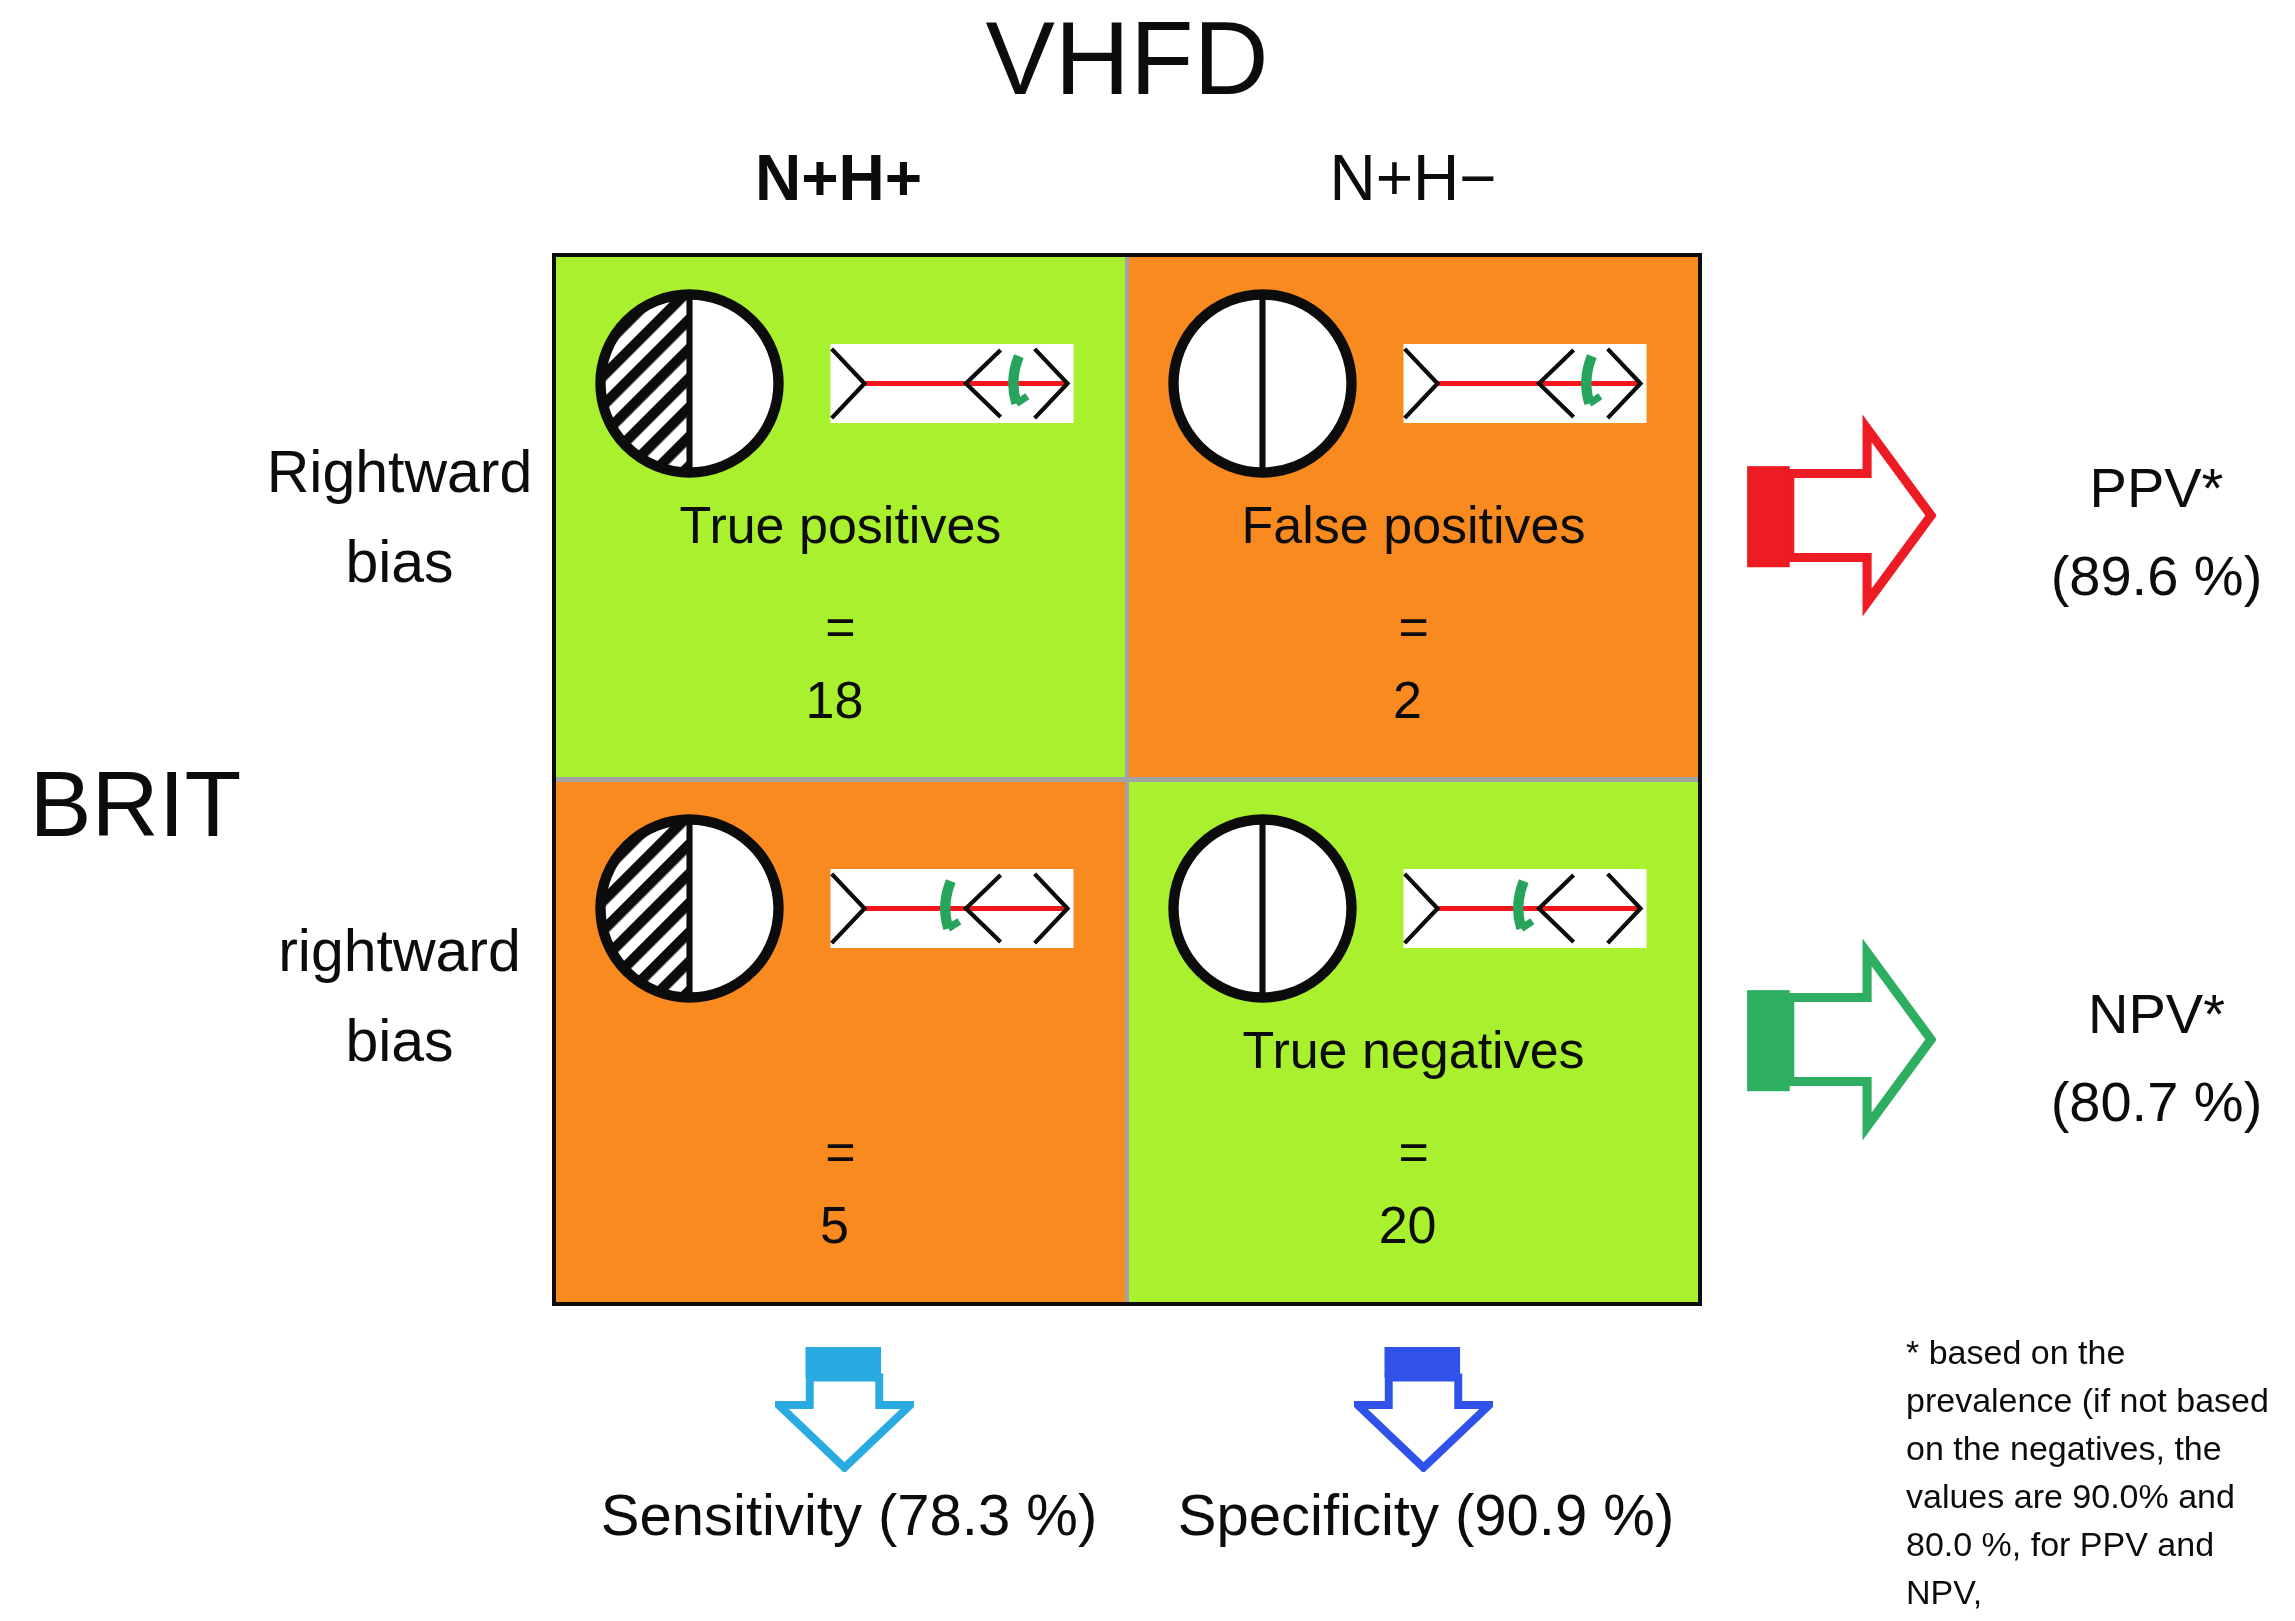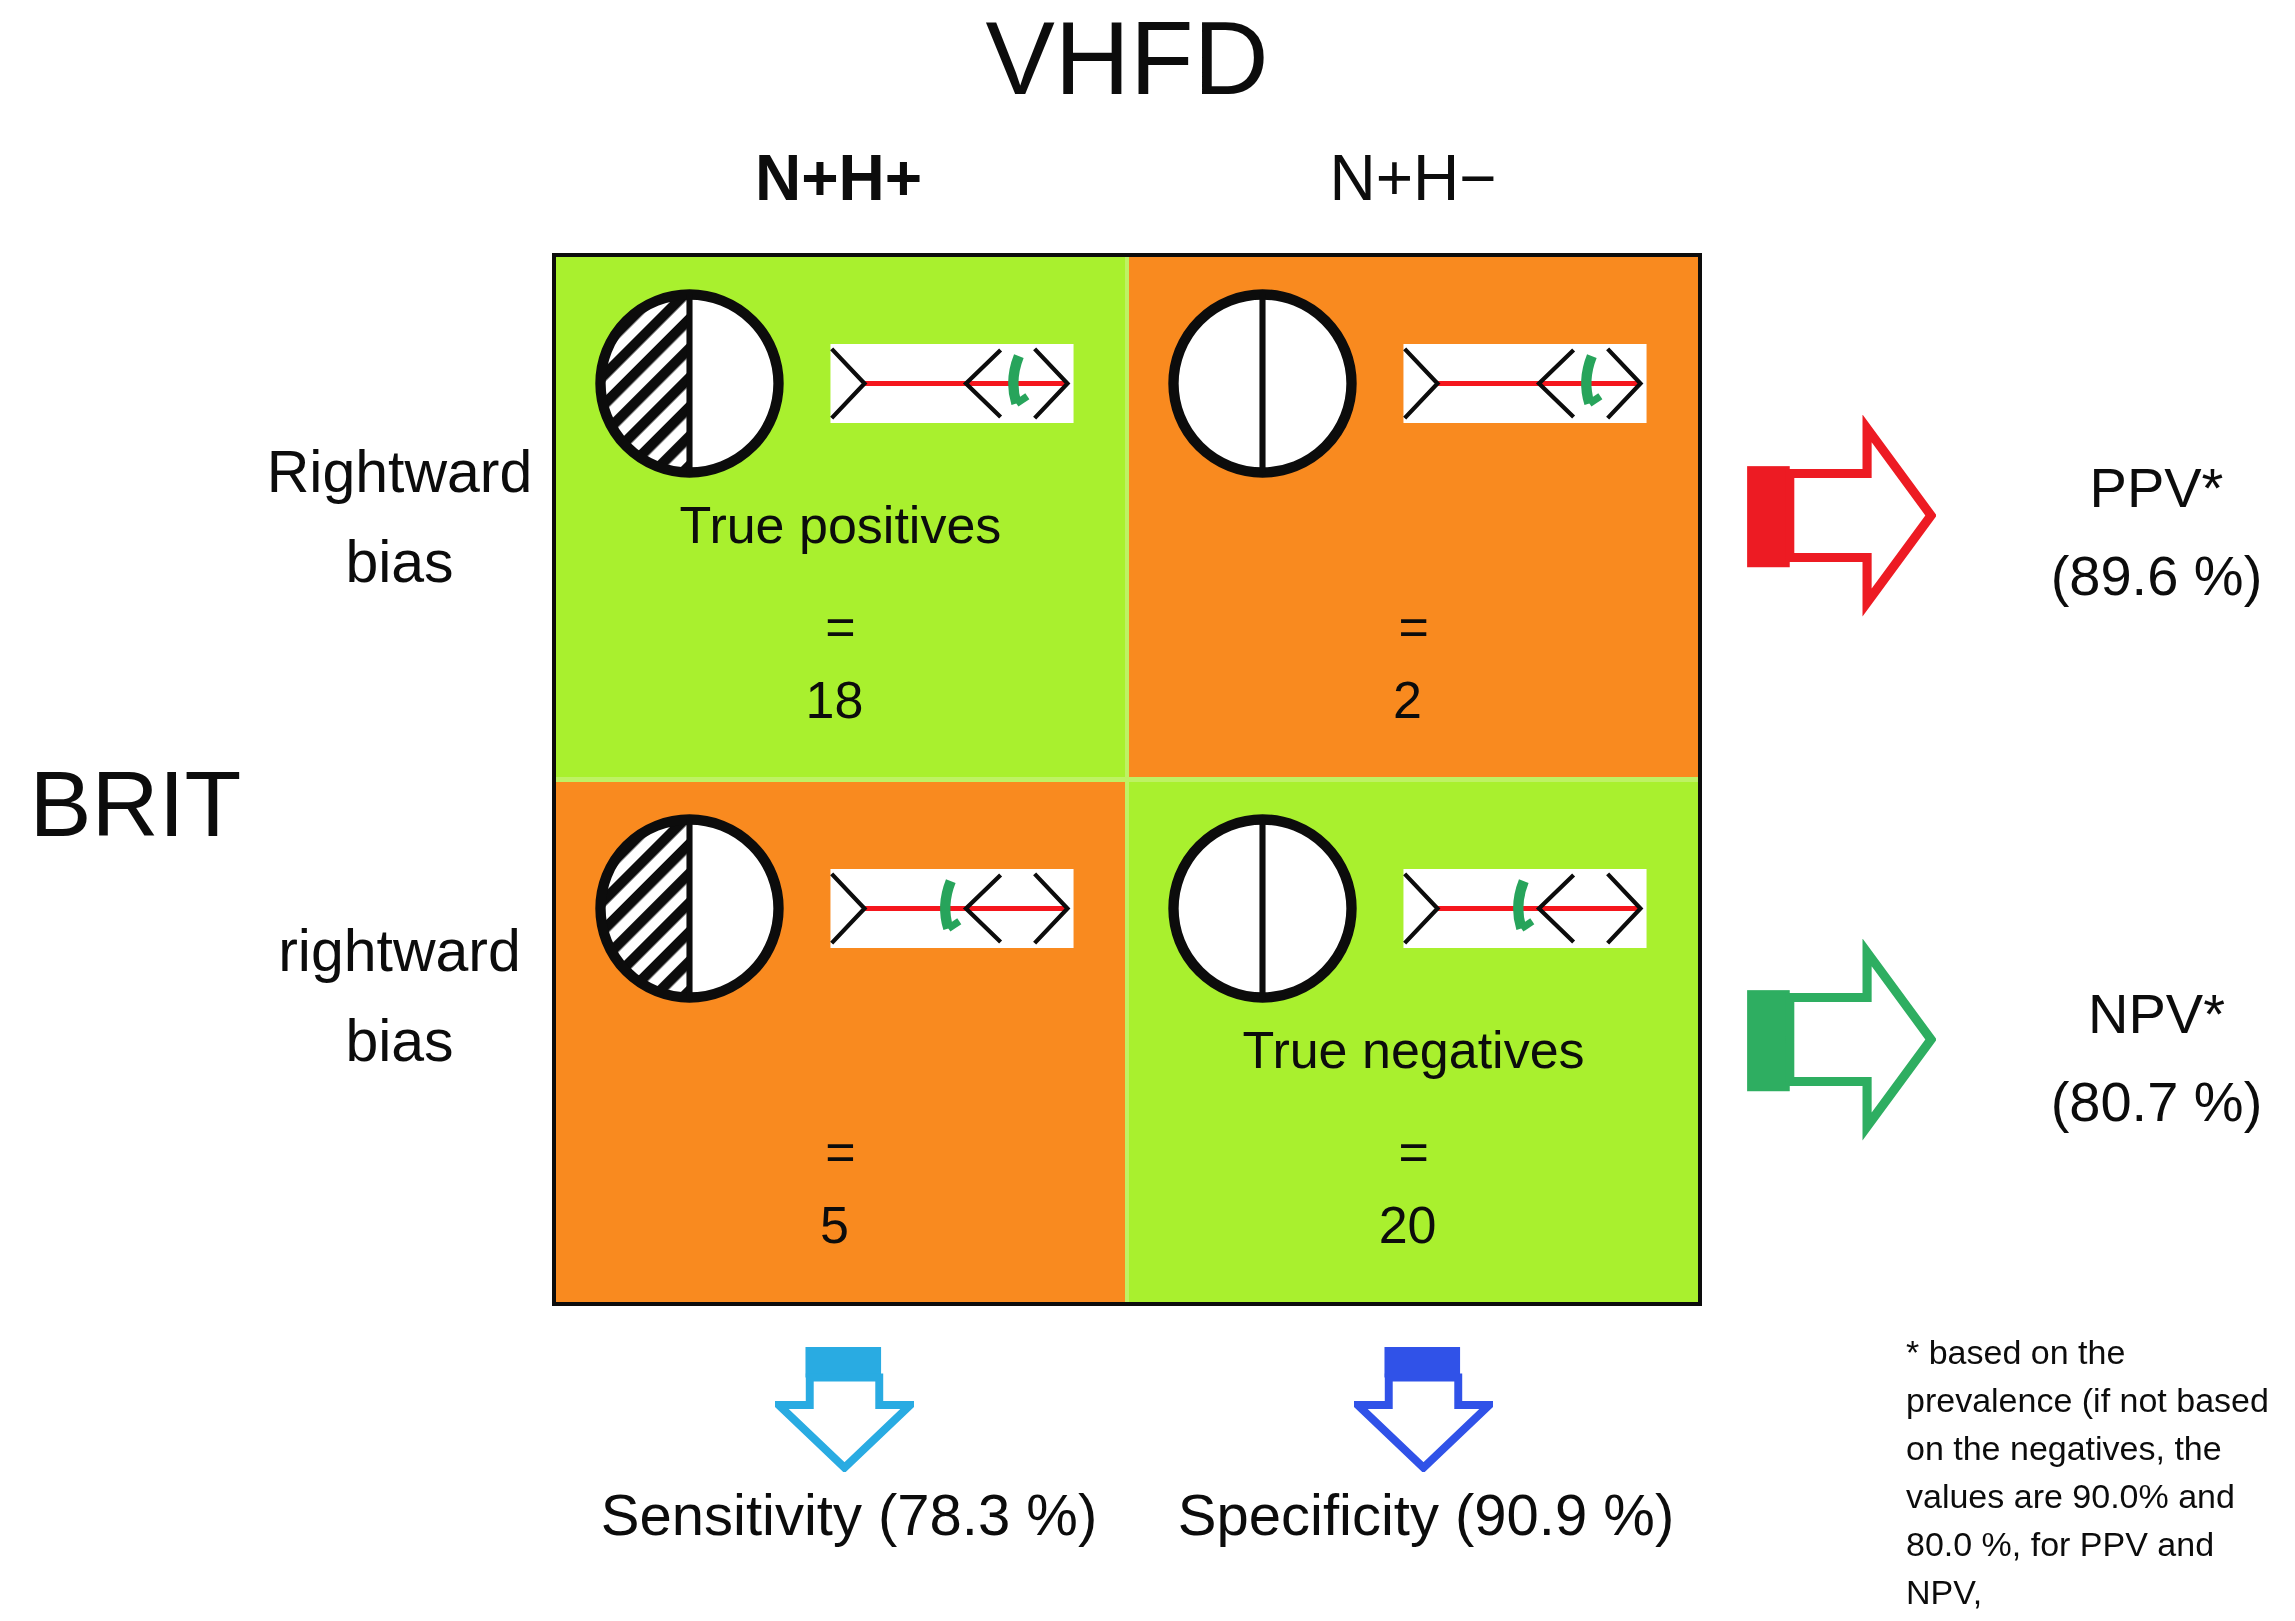--- a/index.html
+++ b/index.html
@@ -14,21 +14,21 @@
   .colhead{top:139px;height:79px;font-size:64px;line-height:79px;}
   .colhead.c1{left:552px;width:573px;font-weight:bold;}
   .colhead.c2{left:1125px;width:576px;}
   .rowaxis{left:13.4px;top:752px;width:244px;font-size:93px;line-height:104px;text-align:center;}
   .rowlab{left:174px;width:451px;font-size:59px;line-height:90px;}
   .rowlab.r1{top:427px;}
   .rowlab.r2{top:906px;}
   
   .grid{
     left:552px;top:253px;width:1150px;height:1053px;
-    background:#bef264;border:4.3px solid #0c0c0c;box-sizing:border-box;
+    background:#a3a3a3;border:4.3px solid #0c0c0c;box-sizing:border-box;
     display:grid;grid-template-columns:1fr 1fr;grid-template-rows:1fr 1fr;gap:4.3px;
   }
   .cell{position:relative;}
   .cell.green{background:var(--cell-green);}
   .cell.orange{background:var(--cell-orange);}
   .circle-icon{position:absolute;left:39px;top:32px;width:189px;height:189px;}
   .line-icon{position:absolute;left:274px;top:87px;width:244px;height:79px;}
   .cell-label{position:absolute;left:0;right:0;top:235px;font-size:52px;line-height:67px;text-align:center;}
   .cell-eq{position:absolute;left:0;right:0;top:337px;font-size:52px;line-height:67px;text-align:center;}
   .cell-val{position:absolute;left:0;right:12px;top:410px;font-size:52px;line-height:67px;text-align:center;}
@@ -116,20 +116,21 @@
     </svg>
     <svg class="line-icon" viewBox="0 0 400 130">
       <rect width="400" height="130" fill="#ffffff"></rect>
       <line class="red-line" x1="56" y1="65" x2="390" y2="65" stroke-width="8"></line>
       <polyline class="stroke-ink" points="2,8 56,65 2,122" fill="none" stroke-width="7"></polyline>
       <polyline class="stroke-ink" points="280,10 223,65 280,120" fill="none" stroke-width="7"></polyline>
       <polyline class="stroke-ink" points="336,8 390,65 336,122" fill="none" stroke-width="7"></polyline>
       <path class="mark" d="M310,20 Q294,60 306,98" stroke-width="17"></path>
       <path class="mark" d="M306,98 L324,86" stroke-width="12"></path>
     </svg>
+    <div class="cell-label">False positives</div>
     <div class="cell-eq">=</div>
     <div class="cell-val">2</div>
   </div>
 
   <div class="cell orange">
     <svg class="circle-icon" viewBox="0 0 310 310">
       <circle cx="155" cy="155" r="146" fill="#ffffff"></circle>
       <path d="M155,9 A146,146 0 0 0 155,301 Z" fill="url(#hatch)"></path>
       <circle class="stroke-ink" cx="155" cy="155" r="146" fill="none" stroke-width="17"></circle>
       <line class="stroke-ink" x1="155" y1="9" x2="155" y2="301" stroke-width="10"></line>

